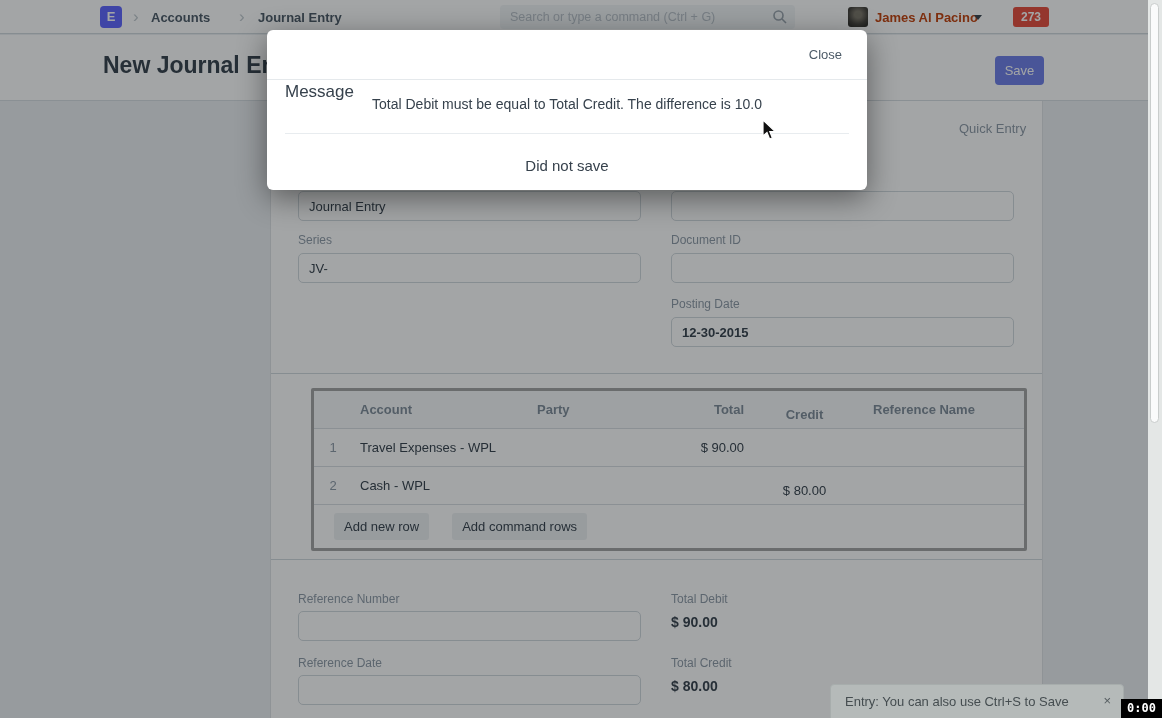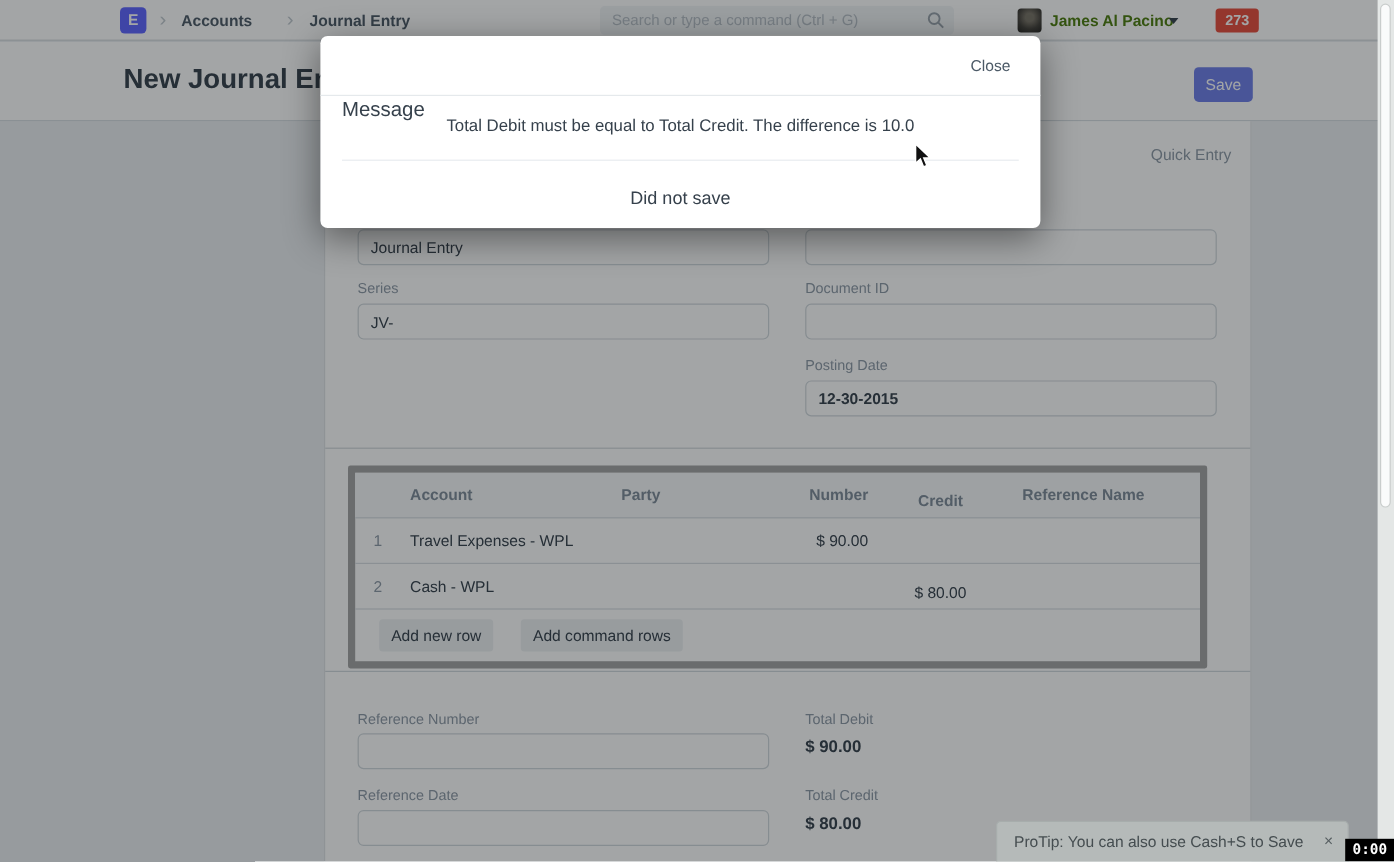--- a/index.html
+++ b/index.html
@@ -10,38 +10,38 @@
   
   .navbar { position:absolute; left:0; top:0; width:1162px; height:34px; background:#fff; border-bottom:1px solid #d1d8dd; z-index:1; }
   .logo { position:absolute; left:100px; top:6px; width:22px; height:22px; border-radius:4px; background:#5e64ff; color:#fff; font-size:13px; font-weight:bold; text-align:center; line-height:22px; }
   .crumb-sep { position:absolute; top:5px; color:#c0c8ce; font-size:17px; line-height:24px; }
   .crumb { position:absolute; top:10px; font-size:13px; font-weight:600; color:#4c5a67; white-space:nowrap; }
   .searchbox { position:absolute; left:500px; top:5px; width:295px; height:24px; background:#f2f5f7; border-radius:4px; }
   .searchbox input { position:absolute; left:0; top:0; width:270px; height:24px; border:none; background:transparent; outline:none; padding:0 0 0 10px; font-size:12.5px; color:#36414c; font-family:"Liberation Sans", sans-serif; }
   .searchbox input::placeholder { color:#b9c1c9; }
   .search-icon { position:absolute; right:7px; top:4px; width:16px; height:16px; }
   .avatar { position:absolute; left:848px; top:7px; width:20px; height:20px; border-radius:3px; background:radial-gradient(circle at 50% 38%, #7a7468 0 22%, #43403a 60%, #23221f 100%); }
-  .username { position:absolute; left:875px; top:10px; font-size:13px; font-weight:600; color:#4d7c0f; white-space:nowrap; }
+  .username { position:absolute; left:875px; top:10px; font-size:13px; font-weight:600; color:#c2410c; white-space:nowrap; }
   .caret-down { position:absolute; left:974px; top:15px; width:0; height:0; border-left:4px solid transparent; border-right:4px solid transparent; border-top:5px solid #36414c; }
   .badge { position:absolute; left:1013px; top:7px; height:20px; padding:0 8px; background:#e74c3c; border-radius:3px; color:#fff; font-size:12px; font-weight:bold; line-height:20px; }
 
   
   .page-head { position:absolute; left:0; top:35px; width:1162px; height:66px; background:#fff; border-bottom:1px solid #d7dde2; z-index:1; }
   .page-title { position:absolute; left:103px; top:17px; font-size:23px; font-weight:bold; color:#36414c; white-space:nowrap; }
   .save-btn { position:absolute; left:995px; top:21px; width:49px; height:29px; background:#6e7fe8; border:none; border-radius:4px; color:#fff; font-size:13px; font-family:"Liberation Sans", sans-serif; cursor:pointer; }
 
   
   .form-card { position:absolute; left:270px; top:101px; width:773px; height:617px; background:#fff; border-left:1px solid #dfe3e6; border-right:1px solid #dfe3e6; z-index:1; }
   .quick-entry { position:absolute; left:688px; top:20px; font-size:13px; color:#8d99a6; cursor:pointer; }
   .fld-label { position:absolute; font-size:12px; color:#8d99a6; white-space:nowrap; }
   .fld-input { position:absolute; height:30px; border:1px solid #d1d8dd; border-radius:5px; background:#fff; padding:0 10px; font-size:13px; color:#36414c; font-family:"Liberation Sans", sans-serif; outline:none; }
   .sect-divider { position:absolute; left:0; width:771px; border-top:1px solid #d1d8dd; }
 
   
-  .grid { position:absolute; left:19px; top:287px; width:716px; border:6px solid #a3a3a3; border-radius:2px; background:#fff; }
+  .grid { position:absolute; left:40px; top:287px; width:716px; border:3px solid #a3a3a3; border-radius:2px; background:#fff; }
   .grid-row { display:flex; align-items:center; height:38px; border-bottom:1px solid #d8dee3; font-size:13px; color:#36414c; }
   .grid-head { background:#f7f9fa; color:#7f8c99; font-weight:600; }
   .c-idx { width:38px; text-align:center; color:#8d99a6; }
   .c-account { width:177px; padding-left:8px; }
   .c-party { width:105px; padding-left:8px; }
   .c-debit { width:118px; text-align:right; padding-right:8px; }
   .c-credit { width:113px; text-align:center; padding-right:8px;margin-top:10px; }
   .c-ref { width:157px; padding-left:8px; }
   .grid-foot { display:flex; align-items:center; height:43px; padding-left:20px; border-bottom:none; }
   .grid-btn { background:#eef1f3; border:none; border-radius:3px; padding:6px 10px; font-size:13px; color:#36414c; font-family:"Liberation Sans", sans-serif; margin-right:23px; cursor:pointer; }
@@ -120,21 +120,21 @@
     <span class="fld-label" style="left:400px; top:196px;">Posting Date</span>
     <input class="fld-input" style="left: 400px; top: 216px; width: 343px; font-weight: bold;" value="12-30-2015">
 
     <div class="sect-divider" style="top:272px"></div>
 
     <div class="grid">
       <div class="grid-row grid-head">
         <span class="c-idx"></span>
         <span class="c-account">Account</span>
         <span class="c-party">Party</span>
-        <span class="c-debit">Number</span>
+        <span class="c-debit">Total</span>
         <span class="c-credit">Credit</span>
         <span class="c-ref">Reference Name</span>
       </div>
       <div class="grid-row">
         <span class="c-idx">1</span>
         <span class="c-account">Travel Expenses - WPL</span>
         <span class="c-party"></span>
         <span class="c-debit">$ 90.00</span>
         <span class="c-credit"></span>
         <span class="c-ref"></span>
@@ -173,21 +173,21 @@
     <div class="modal-header">
       <span class="modal-title">Message</span>
       <span class="modal-close">Close</span>
     </div>
     <div class="modal-msg">Total Debit must be equal to Total Credit. The difference is 10.0</div>
     <div class="modal-hr"></div>
     <div class="modal-status">Did not save</div>
   </div>
 
   <div class="toast">
-    <span class="toast-text">ProTip: You can also use Cash+S to Save</span>
+    <span class="toast-text">Entry: You can also use Ctrl+S to Save</span>
     <span class="toast-close">×</span>
   </div>
 
   <div class="scrollbar-track">
     <div class="scrollbar-thumb"></div>
   </div>
 
   <div class="timer">0:00</div>
 
   <svg class="cursor" width="16" height="22" viewBox="0 0 16 22">

